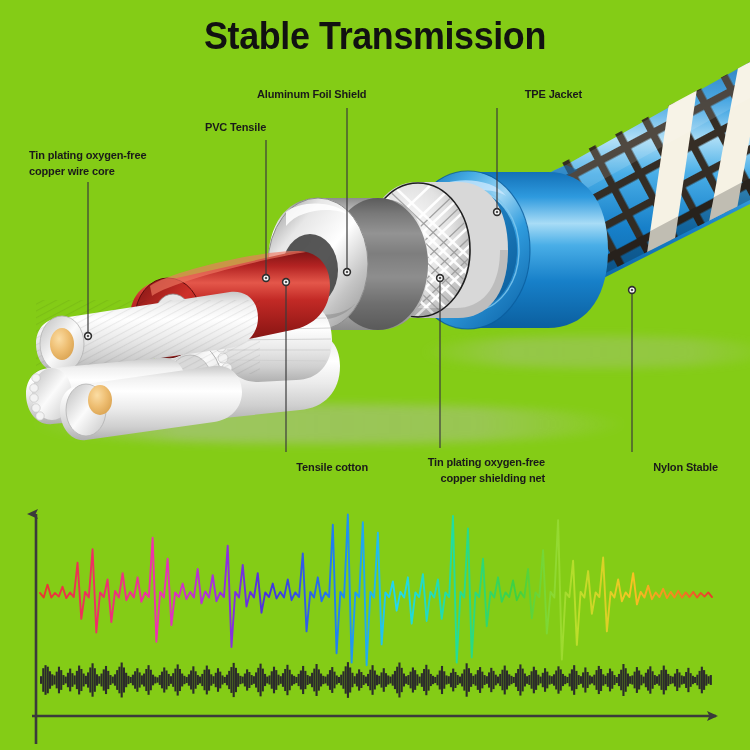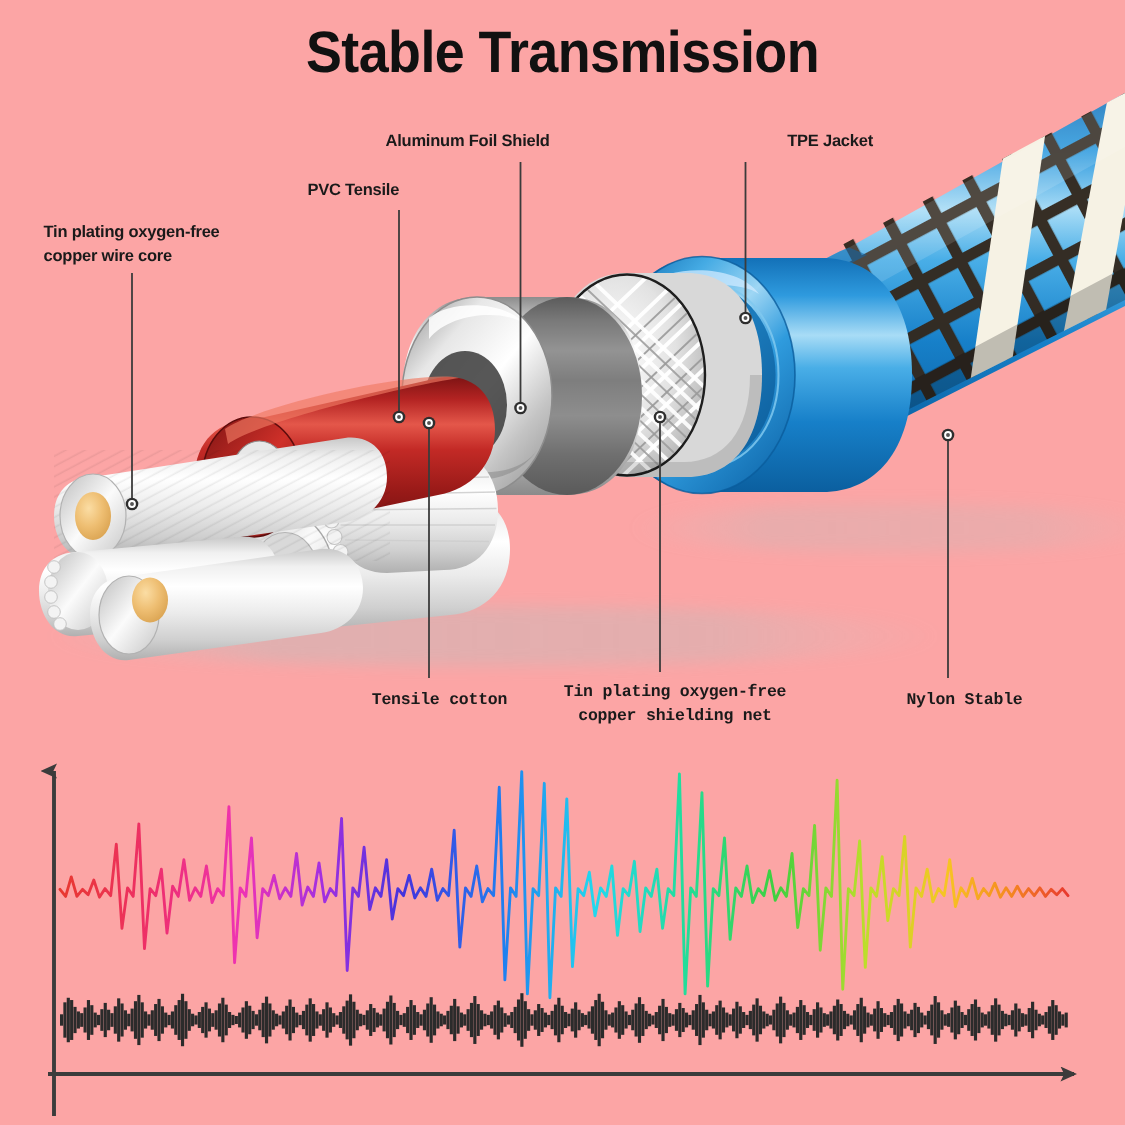--- a/index.html
+++ b/index.html
@@ -1,18 +1,18 @@
 <!DOCTYPE html>
 <html><head>
 <meta charset="utf-8">
 <style>
   html,body{margin:0;padding:0;background:#fff;}
   body{width:750px;height:750px;overflow:hidden;
        font-family:"Liberation Sans","DejaVu Sans",sans-serif;}
-  #stage{position:relative;width:750px;height:750px;background:#fca5a5;}
+  #stage{position:relative;width:750px;height:750px;background:#84cc16;}
 
   
   .title{
     position:absolute;left:0;top:14px;width:750px;text-align:center;
     font-family:"Liberation Sans","DejaVu Sans",sans-serif;
     font-weight:700;font-size:39px;letter-spacing:-0.4px;
     color:#111111;
     transform:scaleX(0.92);transform-origin:center top;
     white-space:nowrap;
   }
@@ -20,21 +20,21 @@
   
   .lbl{
     position:absolute;
     font-weight:700;
     font-size:11px;
     line-height:15.5px;
     color:#1a1a1a;
     white-space:pre-line;
     letter-spacing:-0.15px;
   }
-  .lbl.ctr{text-align:center;font-family:Liberation Mono, monospace;}
+  .lbl.ctr{text-align:right;}
   .lbl.lft{text-align:left;}
 
   
   #cablesvg{position:absolute;left:0;top:0;width:750px;height:500px;}
   #wavesvg{position:absolute;left:0;top:500px;width:750px;height:250px;}
 </style>
 </head>
 <body>
 
 <div id="stage">

